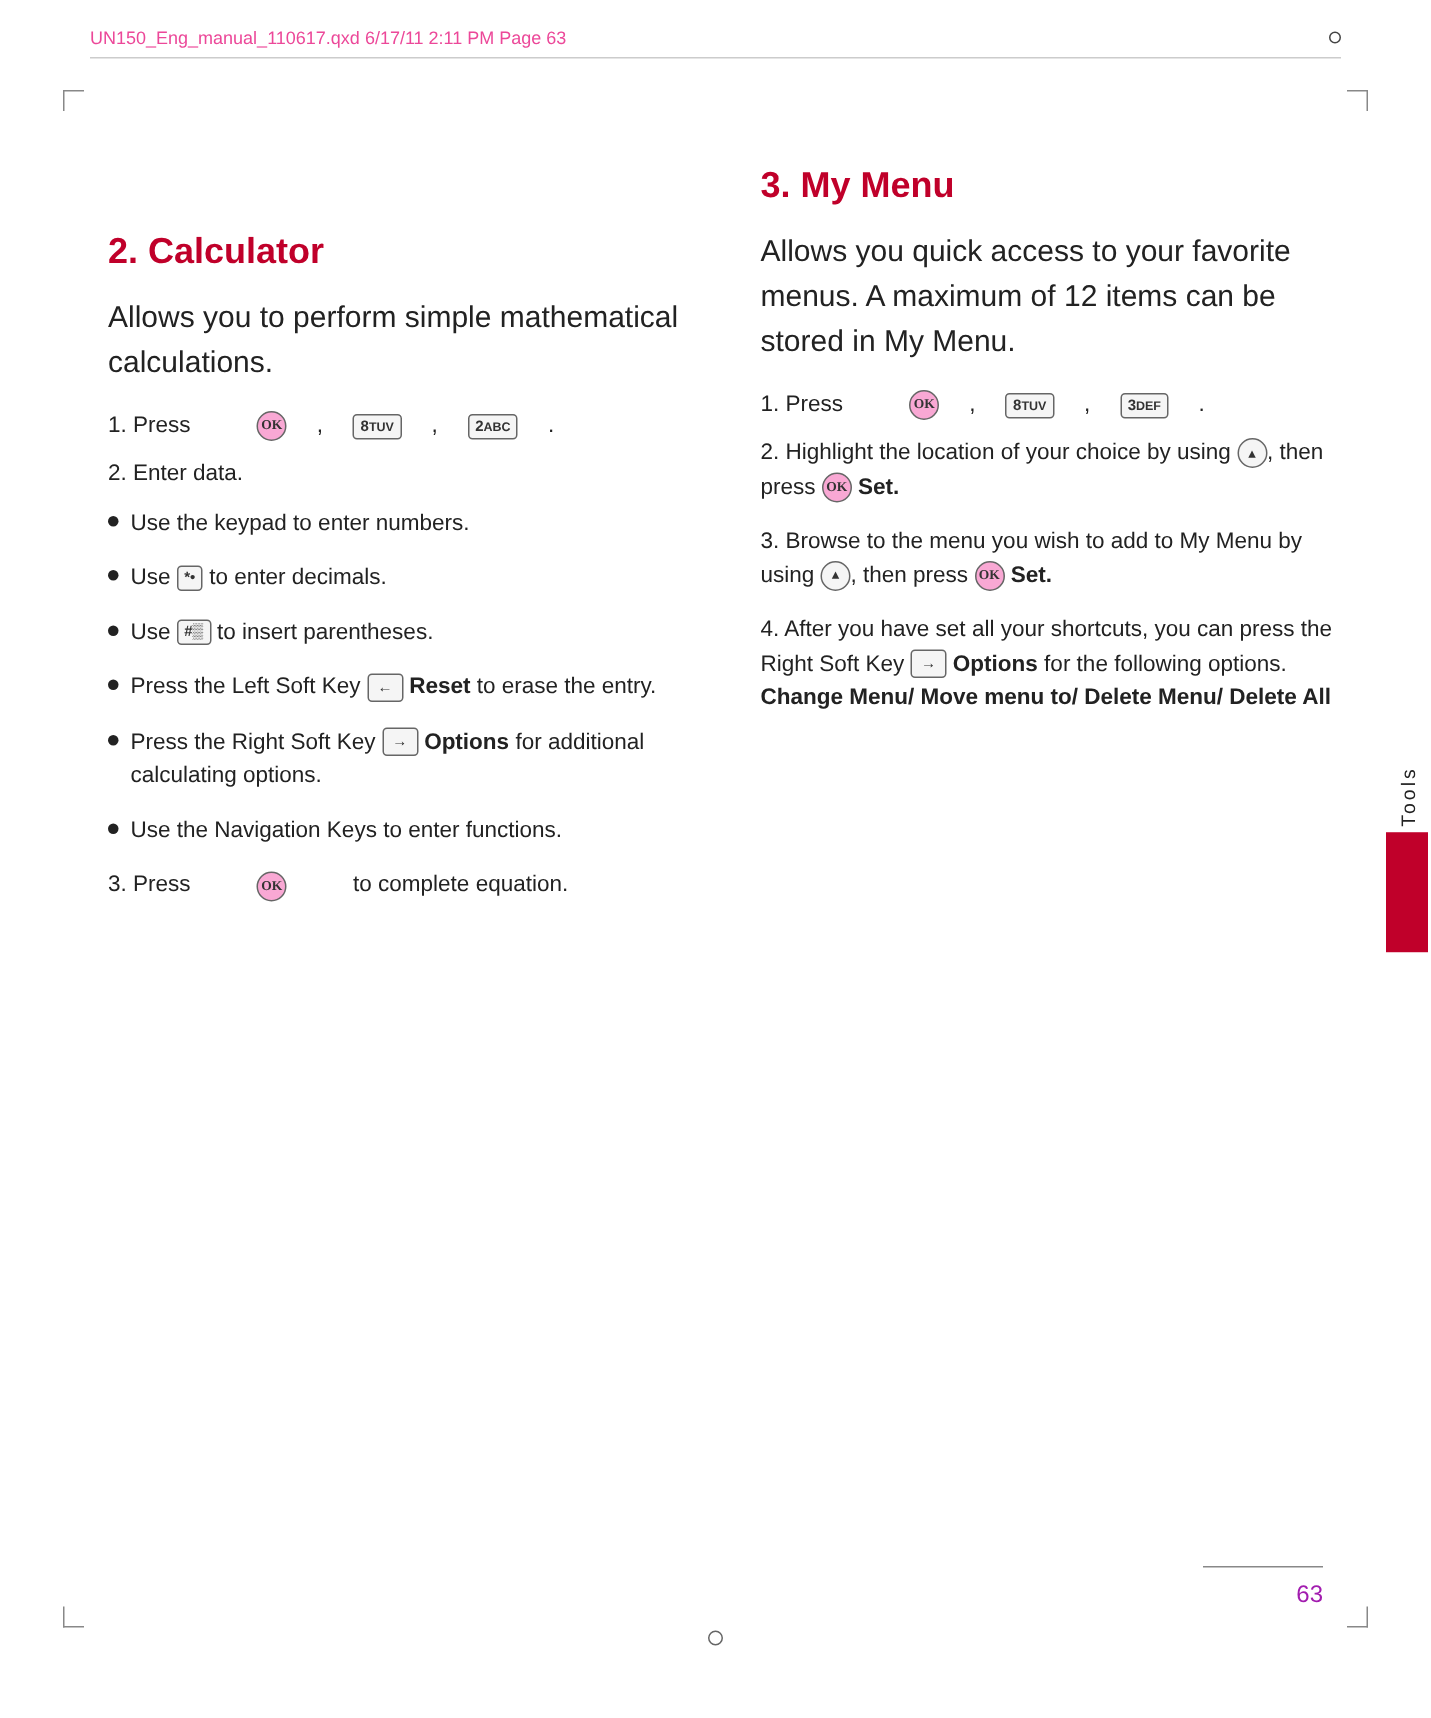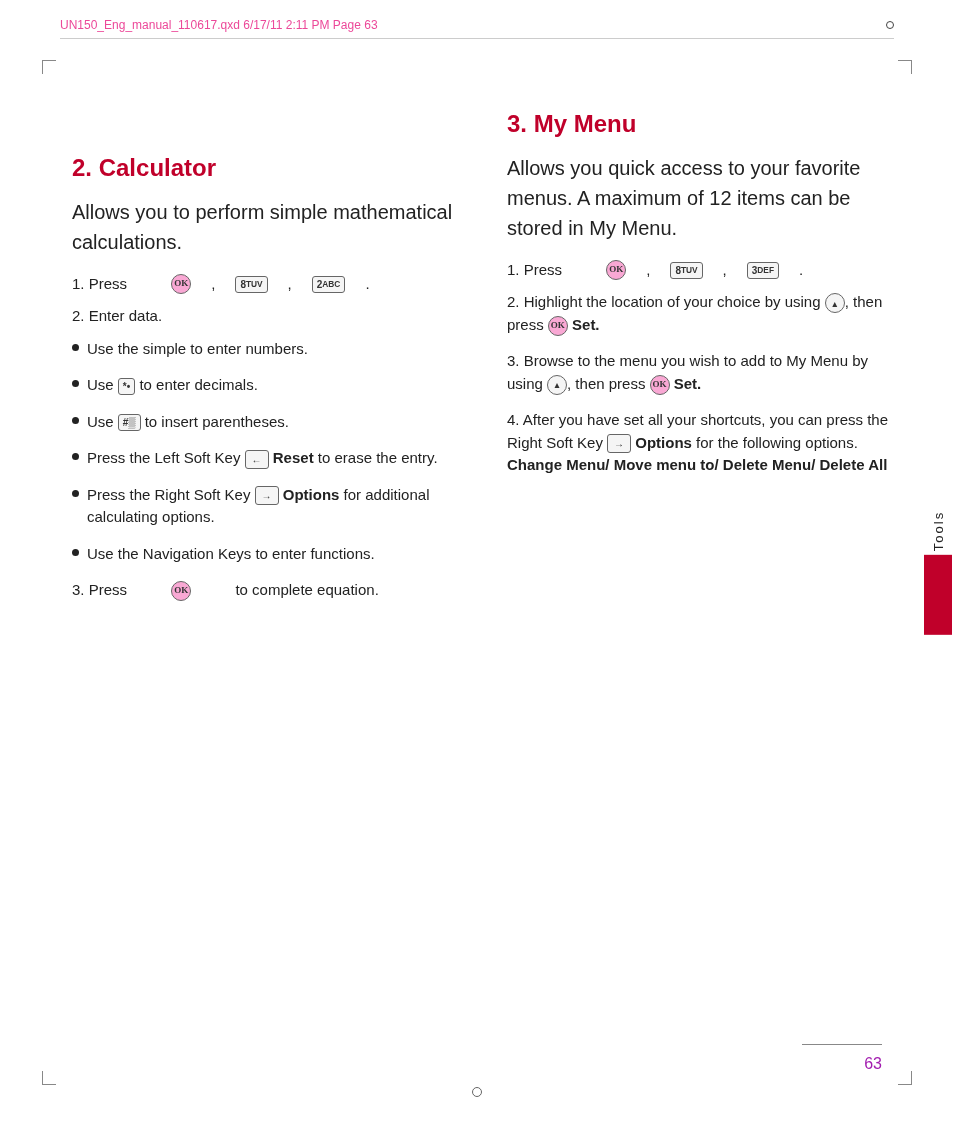--- a/index.html
+++ b/index.html
@@ -295,21 +295,21 @@
       <span>.</span>
     </div>
 
     <div class="step-line">
       <span>2. Enter data.</span>
     </div>
 
     <ul class="bullet-list">
       <li>
         <span class="bullet-dot"></span>
-        <span>Use the simple to enter numbers.</span>
+        <span>Use the keypad to enter numbers.</span>
       </li>
       <li>
         <span class="bullet-dot"></span>
         <span>
           Use <span class="key-icon">*•</span> to enter decimals.
         </span>
       </li>
       <li>
         <span class="bullet-dot"></span>
         <span>

